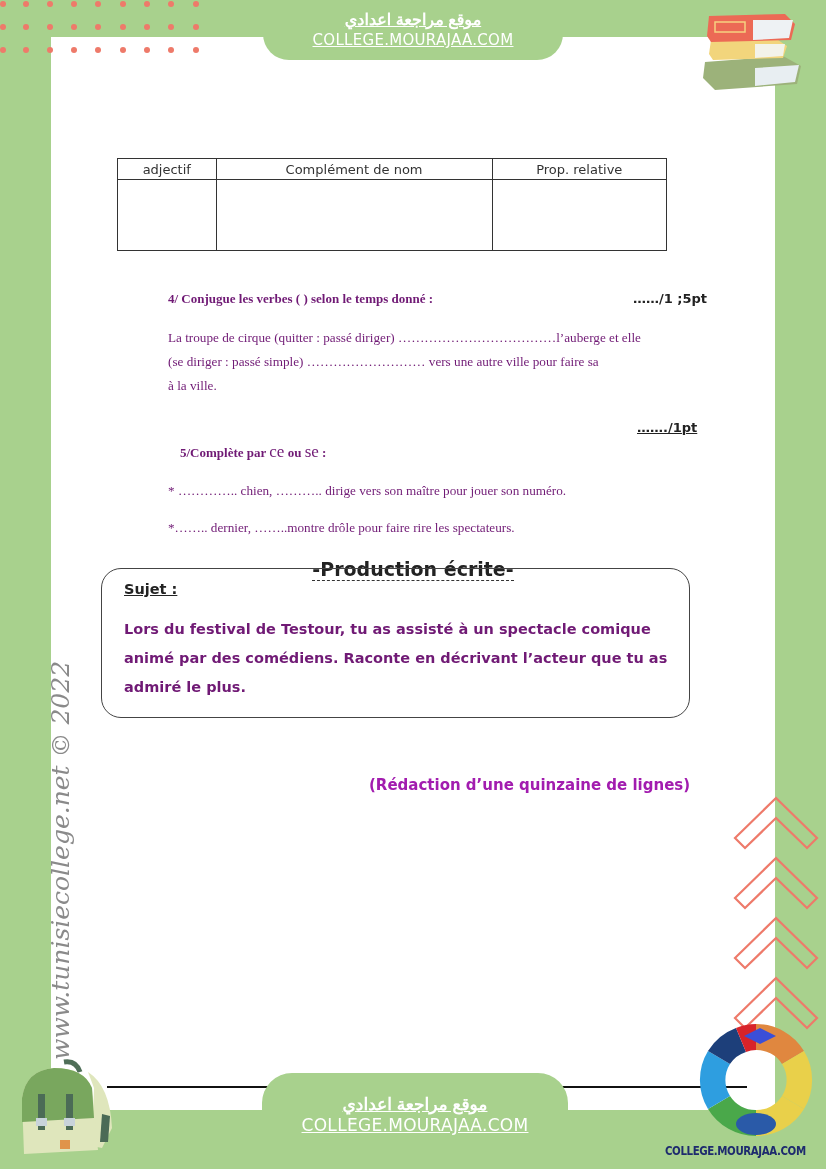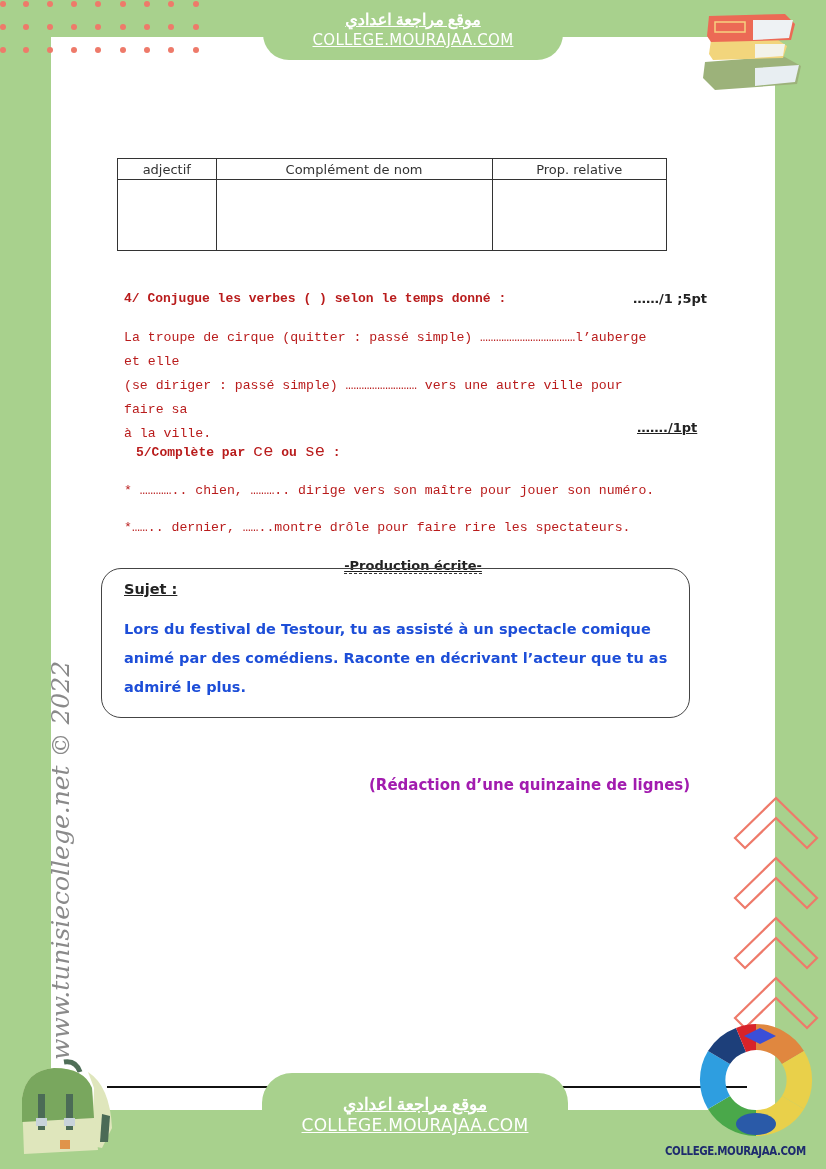--- a/index.html
+++ b/index.html
@@ -1,40 +1,40 @@
 <!DOCTYPE html>
 <html><head>
   <meta charset="utf-8">
   <style>
     html, body { margin:0; padding:0; }
     body { width:826px; height:1169px; position:relative; overflow:hidden; background:#a8d18d; font-family:"Liberation Sans", sans-serif; }
     .page { position:absolute; left:51px; top:37px; width:724px; height:1073px; background:#ffffff; }
     .dot { position:absolute; width:6px; height:6px; border-radius:50%; background:#ee7a6a; }
     .tab-top { position:absolute; left:263px; top:0; width:300px; height:60px; background:#a8d18d; border-radius:0 0 26px 26px; text-align:center; color:#ffffff; }
     .tab-bottom { position:absolute; left:262px; top:1073px; width:306px; height:96px; background:#a8d18d; border-radius:30px 30px 0 0; text-align:center; color:#ffffff; }
-    .tab-ar { font-family:Liberation Serif, serif; font-weight:bold; font-size:16px; text-decoration:underline; line-height:20px; margin-top:10px; }
+    .tab-ar { font-family:Liberation Sans, sans-serif; font-weight:bold; font-size:16px; text-decoration:underline; line-height:20px; margin-top:10px; }
     .tab-en { font-family:"DejaVu Sans", sans-serif; font-size:15px; text-decoration:underline; letter-spacing:0.3px; line-height:20px; }
     .tab-bottom .tab-ar { margin-top:22px; font-size:17px; }
     .tab-bottom .tab-en { font-size:17px; }
 
     .grammar-table { position:absolute; left:117px; top:158px; width:550px; border-collapse:collapse; font-family:"DejaVu Sans", sans-serif; font-size:13px; color:#333; }
     .grammar-table td, .grammar-table th { border:1.5px solid #333; font-weight:normal; text-align:center; }
     .grammar-table th { height:20px; padding:0; }
     .grammar-table td { height:68px; }
 
-    .text { position:absolute; font-family:Liberation Mono, monospace; color:#b91c1c; font-size:13.2px; }
+    .text { position:absolute; font-family:Liberation Serif, serif; color:#701a75; font-size:13.2px;margin-left:44px; }
     .q-title { font-weight:bold; font-size:13px; }
     .score { position:absolute; font-family:"DejaVu Sans", sans-serif; font-weight:bold; font-size:13px; color:#222;margin-left:40px; }
     .para { line-height:24px; width:545px; }
     .big { font-size:17px; font-weight:normal; }
-    .section-title { position:absolute; left:0; width:826px; top:558px; text-align:center; font-family:"DejaVu Sans", sans-serif; font-weight:bold; font-size:13px; color:#222;text-decoration:underline; }
+    .section-title { position:absolute; left:0; width:826px; top:558px; text-align:center; font-family:"DejaVu Sans", sans-serif; font-weight:bold; font-size:19px; color:#222; }
     .section-title span { border-bottom:1.5px dashed #333; }
     .sujet-box { position:absolute; left:101px; top:568px; width:587px; height:148px; border:1.5px solid #444; border-radius:20px; }
     .sujet-label { position:absolute; left:22px; top:12px; font-family:"DejaVu Sans", sans-serif; font-weight:bold; font-size:14.5px; text-decoration:underline; color:#222; }
-    .sujet-text { position:absolute; left:22px; top:46px; width:560px; font-family:"DejaVu Sans", sans-serif; font-weight:bold; font-size:14.5px; line-height:29px; color:#1d4ed8; }
+    .sujet-text { position:absolute; left:22px; top:46px; width:560px; font-family:"DejaVu Sans", sans-serif; font-weight:bold; font-size:14.5px; line-height:29px; color:#701a75; }
     .note { position:absolute; left:369px; top:776px; font-family:"DejaVu Sans", sans-serif; font-weight:bold; font-size:15px; color:#a21caf; }
 
     .rule { position:absolute; left:107px; top:1086px; width:640px; height:2px; background:#111; }
     .watermark { position:absolute; left:46px; top:660px; width:30px; height:400px; }
     .watermark span { position:absolute; left:0; top:400px; transform-origin:0 0; transform:rotate(-90deg); white-space:nowrap; font-family:"DejaVu Serif", serif; font-style:italic; font-size:25px; color:#8a8a8a; }
     .footer-brand { position:absolute; left:665px; top:1143px; font-family:"DejaVu Sans", sans-serif; font-weight:bold; font-size:12.5px; color:#1e2b6e; letter-spacing:-0.5px; transform:scaleX(0.82); transform-origin:left; }
     .icon-abs { position:absolute; }
   </style>
 </head>
 <body>
@@ -101,21 +101,21 @@
       <td></td>
       <td></td>
       <td></td>
     </tr>
   </tbody>
 </table>
 
 <div class="text q-title" style="left:124px;top:291px;">4/ Conjugue les verbes (   ) selon le temps donné :</div>
 <div class="score" style="left:593px;top:291px;">……/1 ;5pt</div>
 <div class="text para" style="left:124px;top:326px;">
-  <div>La troupe de cirque (quitter : passé simple) ………………………………l’auberge et elle</div>
+  <div>La troupe de cirque (quitter : passé diriger) ………………………………l’auberge et elle</div>
   <div>(se diriger : passé simple) ……………………… vers une autre ville pour faire sa</div>
   <div>à la ville.</div>
 </div>
 
 <div class="text q-title" style="left:136px;top:442px;">
   <span>5/Complète par </span><span class="big">ce</span><span> ou </span><span class="big">se</span><span> :</span>
 </div>
 <div class="score" style="left:597px;top:420px;text-decoration:underline;">……./1pt</div>
 <div class="text" style="left:124px;top:483px;">*  ………….. chien, ……….. dirige vers son maître pour jouer son numéro.</div>
 <div class="text" style="left:124px;top:520px;">*…….. dernier, ……..montre drôle pour faire rire les spectateurs.</div>

